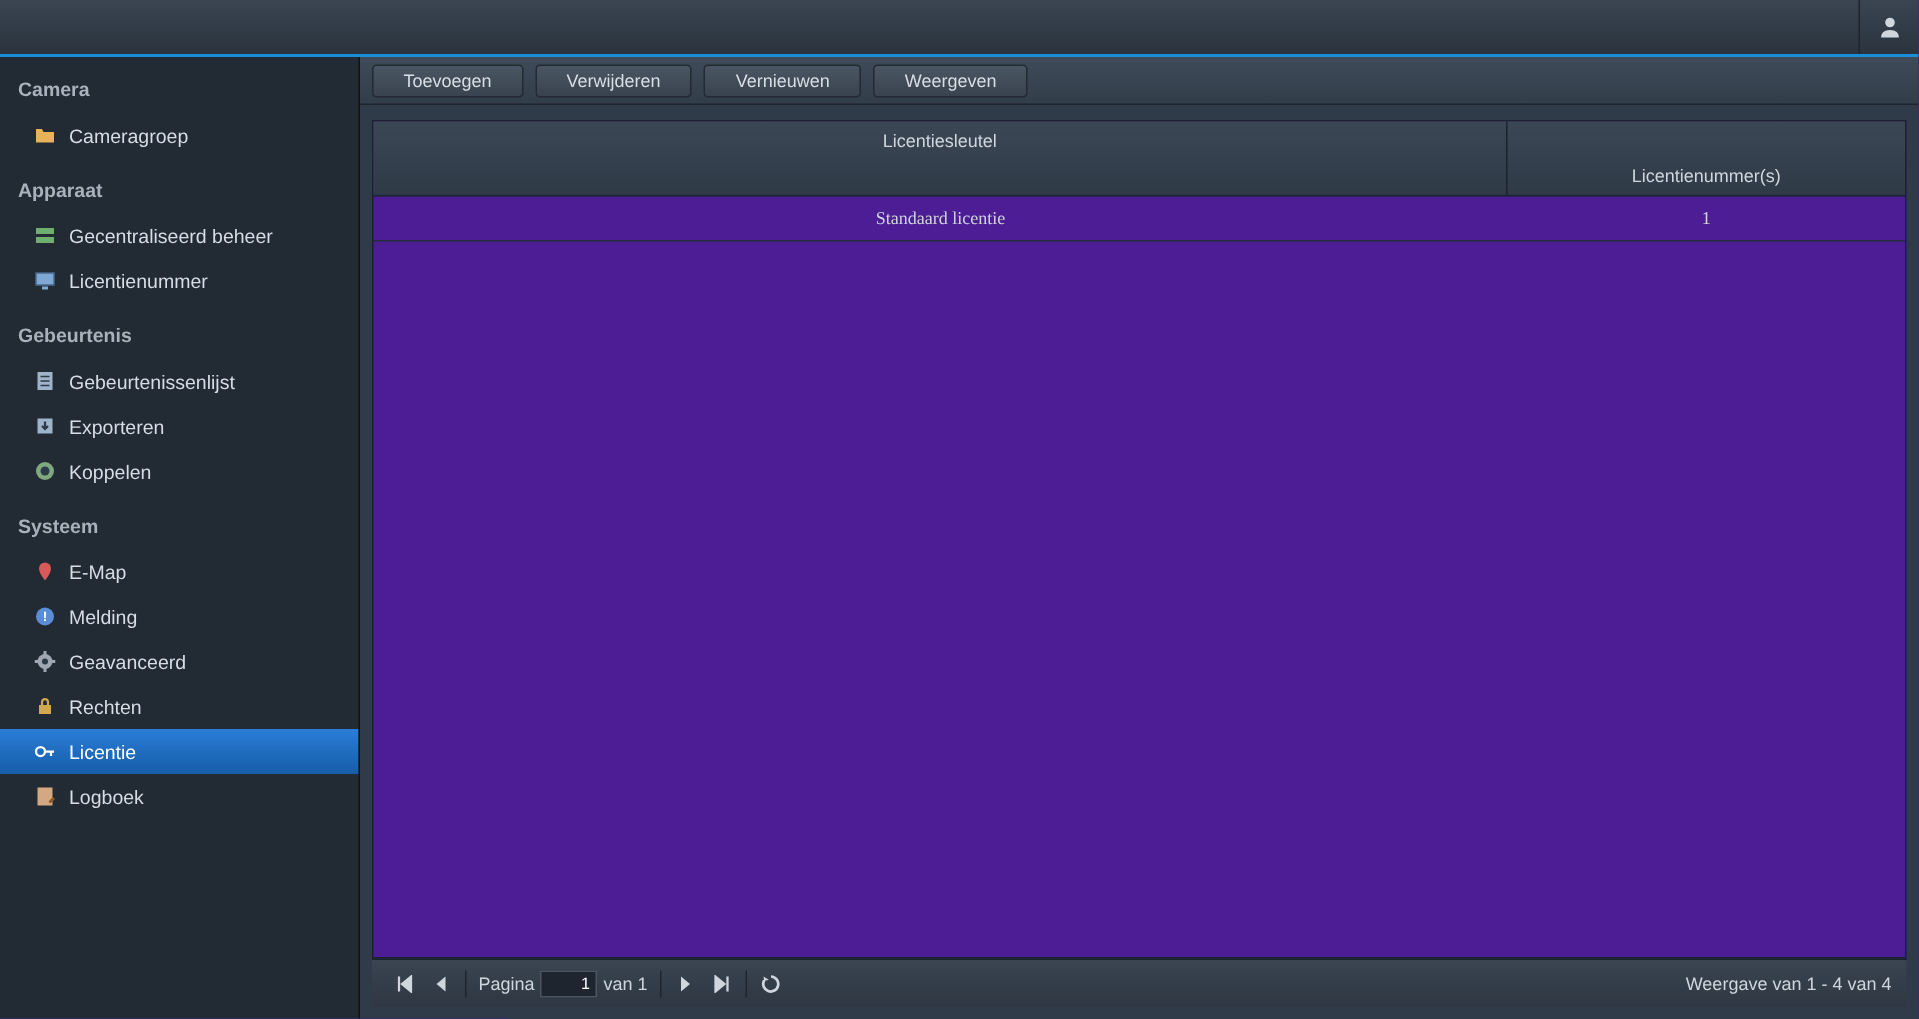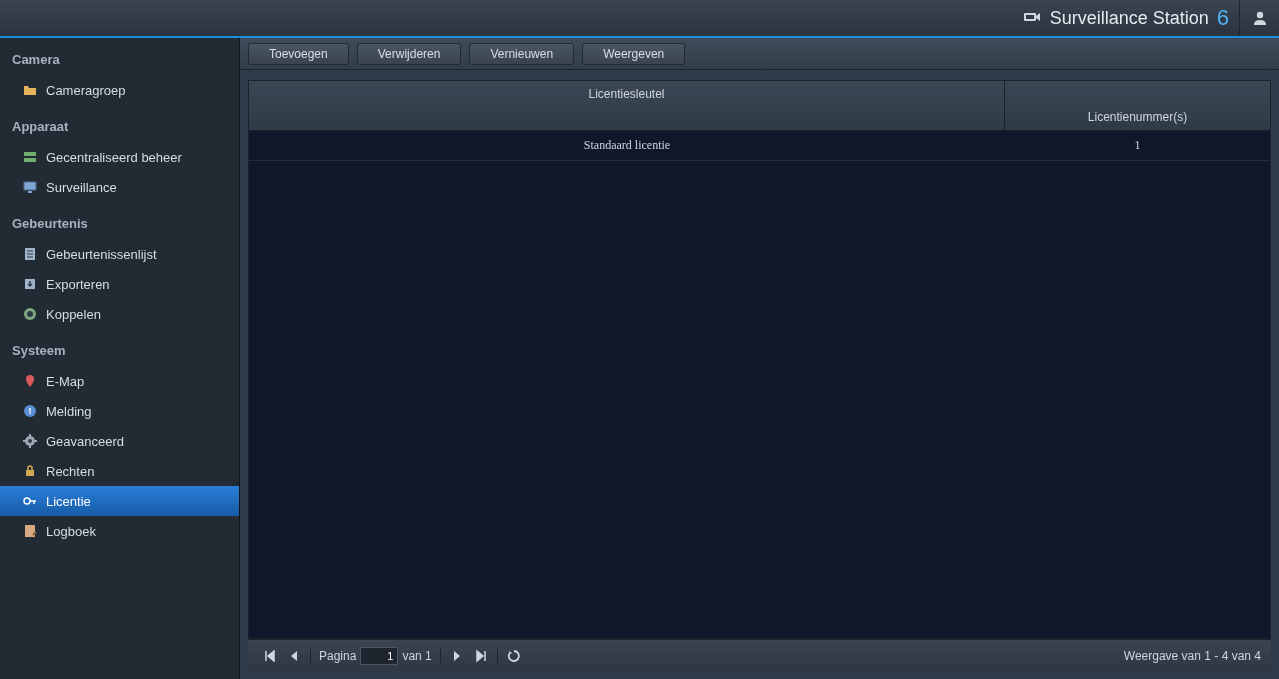--- a/index.html
+++ b/index.html
@@ -123,21 +123,21 @@
   border-radius: 3px;
   color: #d8dee4;
   font-size: 12px;
   cursor: pointer;
   min-width: 90px;
   text-align: center;
 }
 .grid-wrap {
   flex: 1;
   margin: 10px 8px 0 8px;
-  background: #0f172a;
+  background: #4c1d95;
   border: 1px solid #1a222b;
   display: flex;
   flex-direction: column;
   min-height: 0;
 }
 .grid-header {
   display: flex;
   background: linear-gradient(to bottom, #3b4754, #2f3a47);
   border-bottom: 1px solid #1a222b;
 }
@@ -212,31 +212,20 @@
   color: #cfd6dd;
   font-size: 12px;
 }
 svg { display: block; }
 </style>
 </head>
 <body>
 
 <div class="topbar">
   <div class="topbar-spacer"></div>
-  <div class="topbar-brand">
-    <span>
-      <svg width="20" height="20" viewBox="0 0 20 20">
-          <rect x="2" y="5" width="12" height="8" rx="1" fill="#cfd6dd"></rect>
-          <rect x="4" y="7" width="8" height="4" fill="#2d3a48"></rect>
-          <path d="M14 8 L18 5 L18 13 L14 10 Z" fill="#cfd6dd"></path>
-        </svg>
-    </span>
-    <span>Surveillance Station</span>
-    <span class="brand-version">6</span>
-  </div>
   <div class="user-btn">
     <span>
       <svg width="18" height="18" viewBox="0 0 18 18">
           <circle cx="9" cy="6" r="3.2" fill="#cfd6dd"></circle>
           <path d="M3 16 Q3 11 9 11 Q15 11 15 16 Z" fill="#cfd6dd"></path>
         </svg>
     </span>
   </div>
 </div>
 
@@ -261,21 +250,21 @@
         </span>
         <span>Gecentraliseerd beheer</span>
       </div>
       <div class="side-item">
         <span class="side-icon">
           <svg width="14" height="14" viewBox="0 0 14 14">
             <rect x="1" y="2" width="12" height="8" fill="#7fa8d4" stroke="#4a6a8e"></rect>
             <rect x="5" y="11" width="4" height="2" fill="#7fa8d4"></rect>
           </svg>
         </span>
-        <span>Surveillance</span>
+        <span>Licentienummer</span>
       </div>
       <div class="side-section">Gebeurtenis</div>
       <div class="side-item">
         <span class="side-icon">
           <svg width="14" height="14" viewBox="0 0 14 14">
             <rect x="2" y="1" width="10" height="12" fill="#9fb4c8"></rect>
             <line x1="4" y1="4" x2="10" y2="4" stroke="#2d3a48"></line>
             <line x1="4" y1="7" x2="10" y2="7" stroke="#2d3a48"></line>
             <line x1="4" y1="10" x2="10" y2="10" stroke="#2d3a48"></line>
           </svg>

